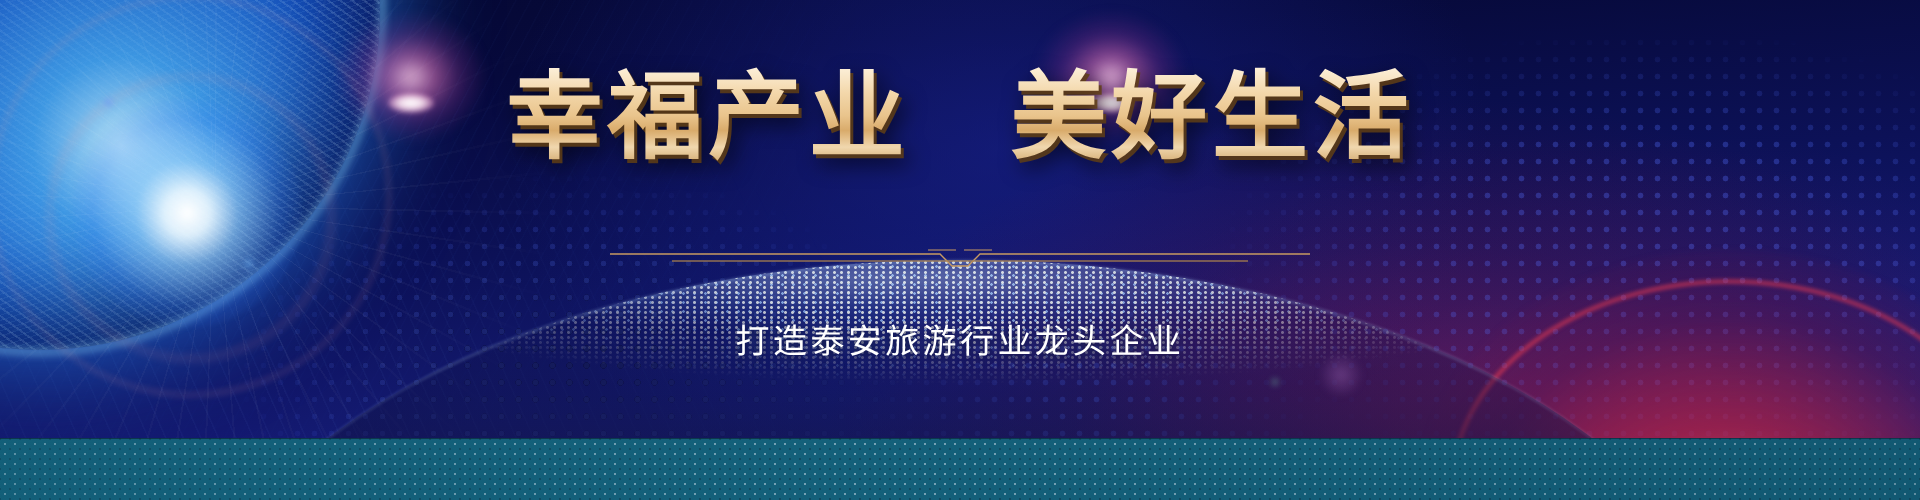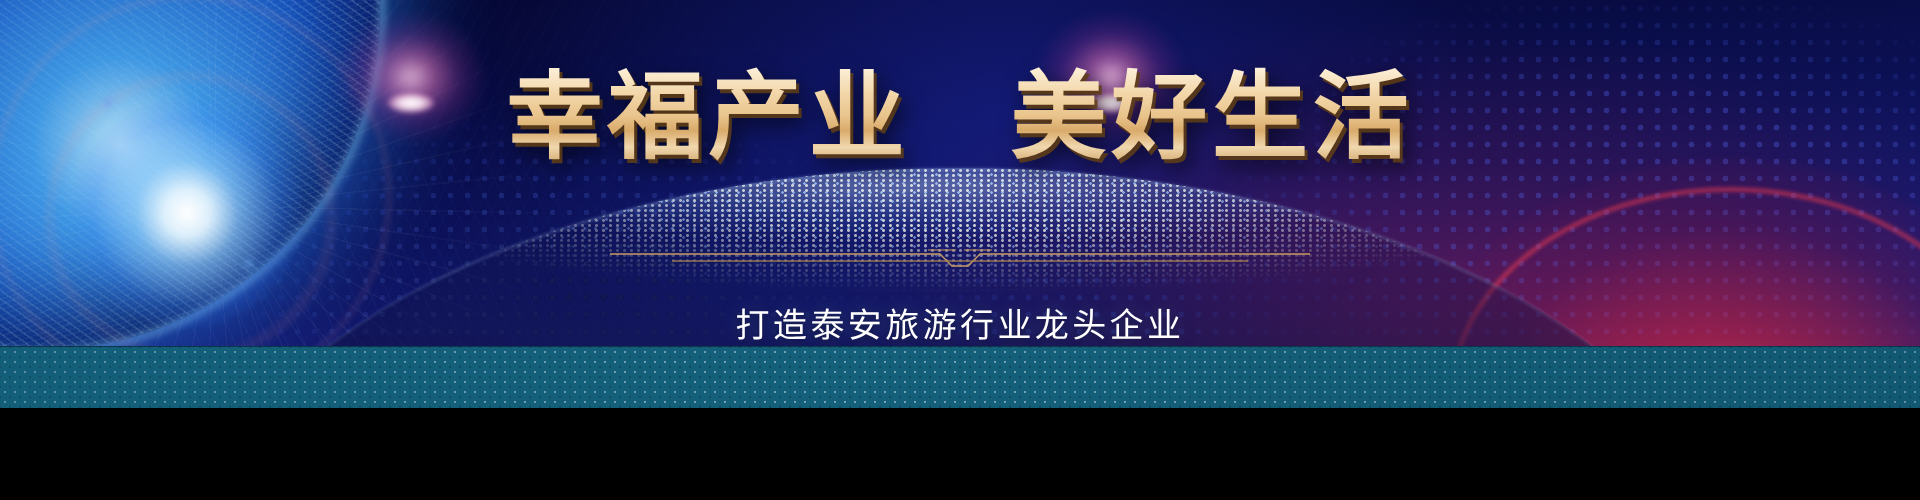--- a/index.html
+++ b/index.html
@@ -2,21 +2,21 @@
 <html lang="zh-CN"><head>
 <meta charset="utf-8">
 <title>Banner</title>
 <style>
   html,body{margin:0;padding:0;background:#000;}
   *{box-sizing:border-box;}
 
   .banner{
     position:relative;
     width:1920px;
-    height:408px;
+    height:500px;
     overflow:hidden;
     font-family:"Liberation Sans","DejaVu Sans",sans-serif;
     background:#ef4444;
   }
 
   
   .layer{position:absolute;top:0;left:0;width:100%;height:100%;pointer-events:none;}
 
   .sky{
     background:
@@ -226,21 +226,21 @@
   .divider{
     position:absolute;
     top:238px; left:50%; transform:translateX(-50%);
     width:700px; height:34px;
   }
   .divider svg{display:block;}
 
   .subtitle{
     position:absolute;
     top:298px; left:0; right:0;
-    margin:0;
+    margin:16px;
     text-align:center;
     font-family:"DejaVu Sans","Liberation Sans",sans-serif;
     font-weight:500;
     font-size:34px;
     letter-spacing:.10em;
     color:#ffffff;
     text-shadow:0 2px 8px rgba(0,0,0,.55), 0 0 18px rgba(120,170,255,.35);
   }
 
   

